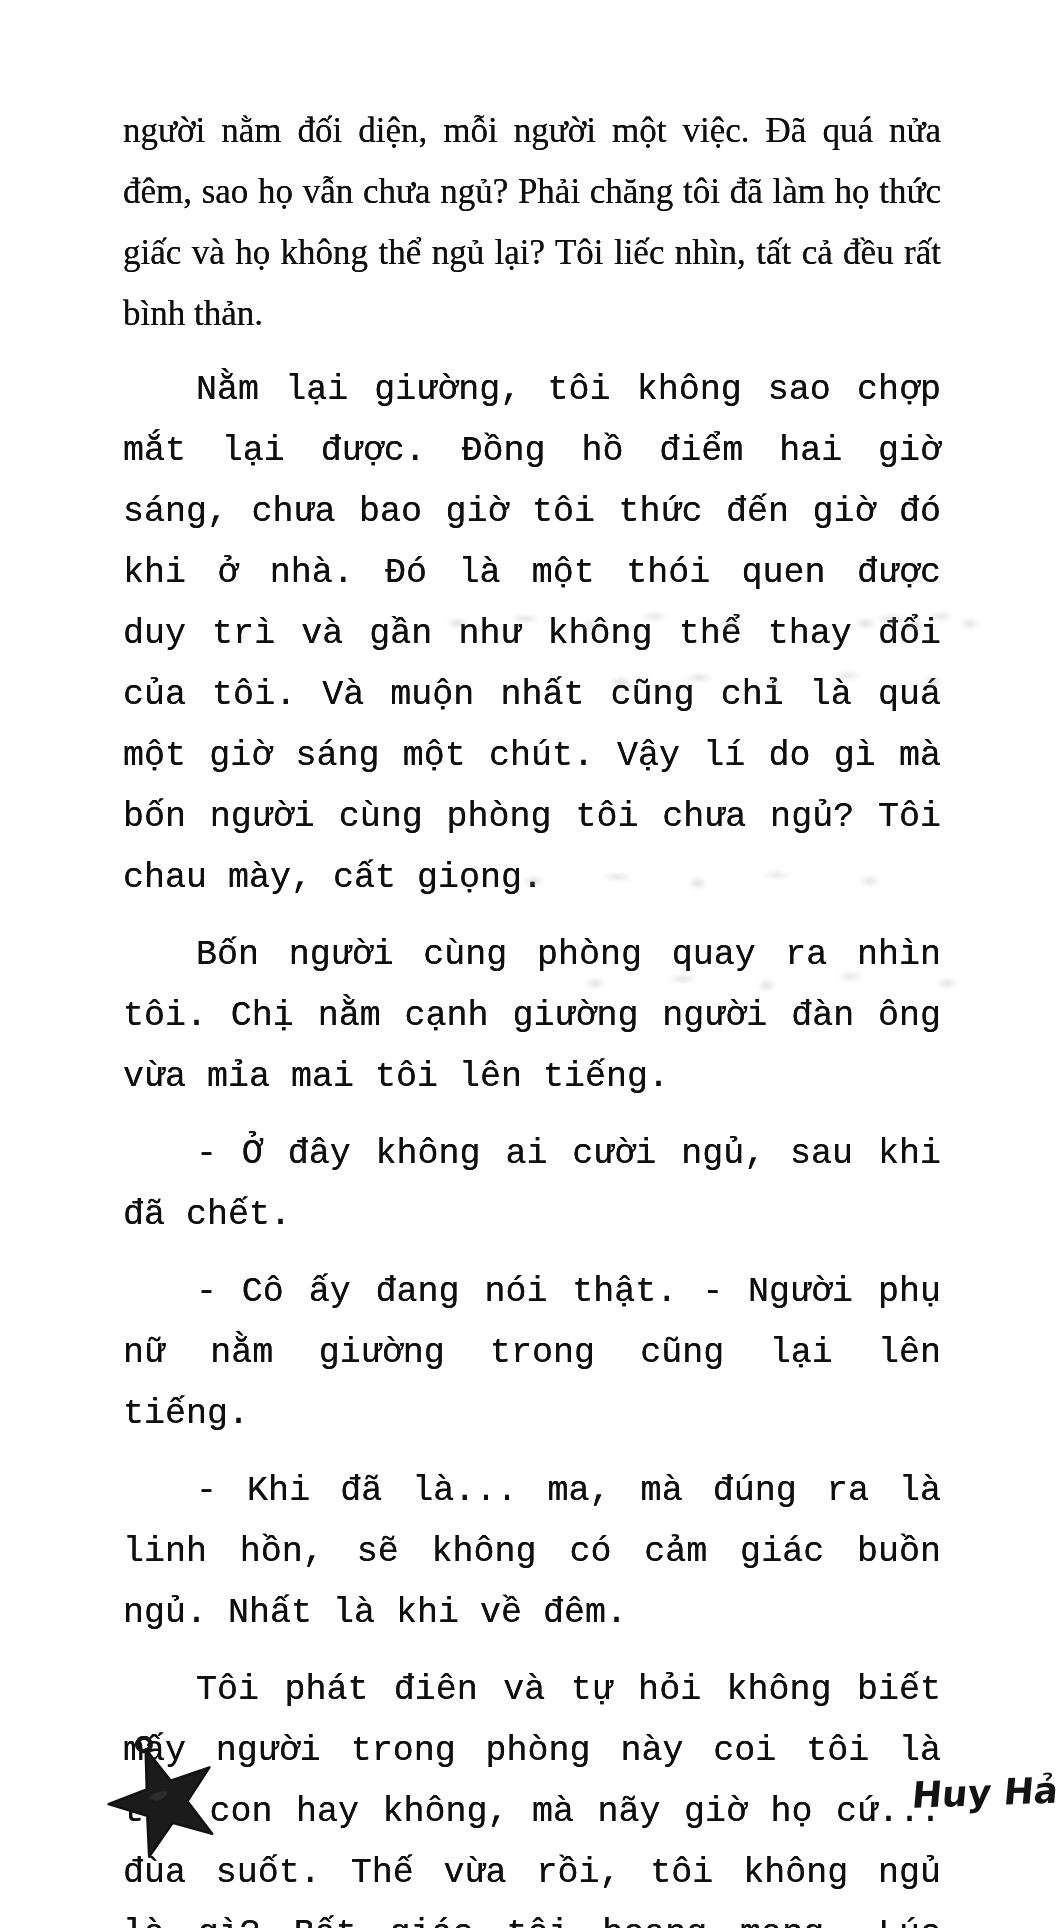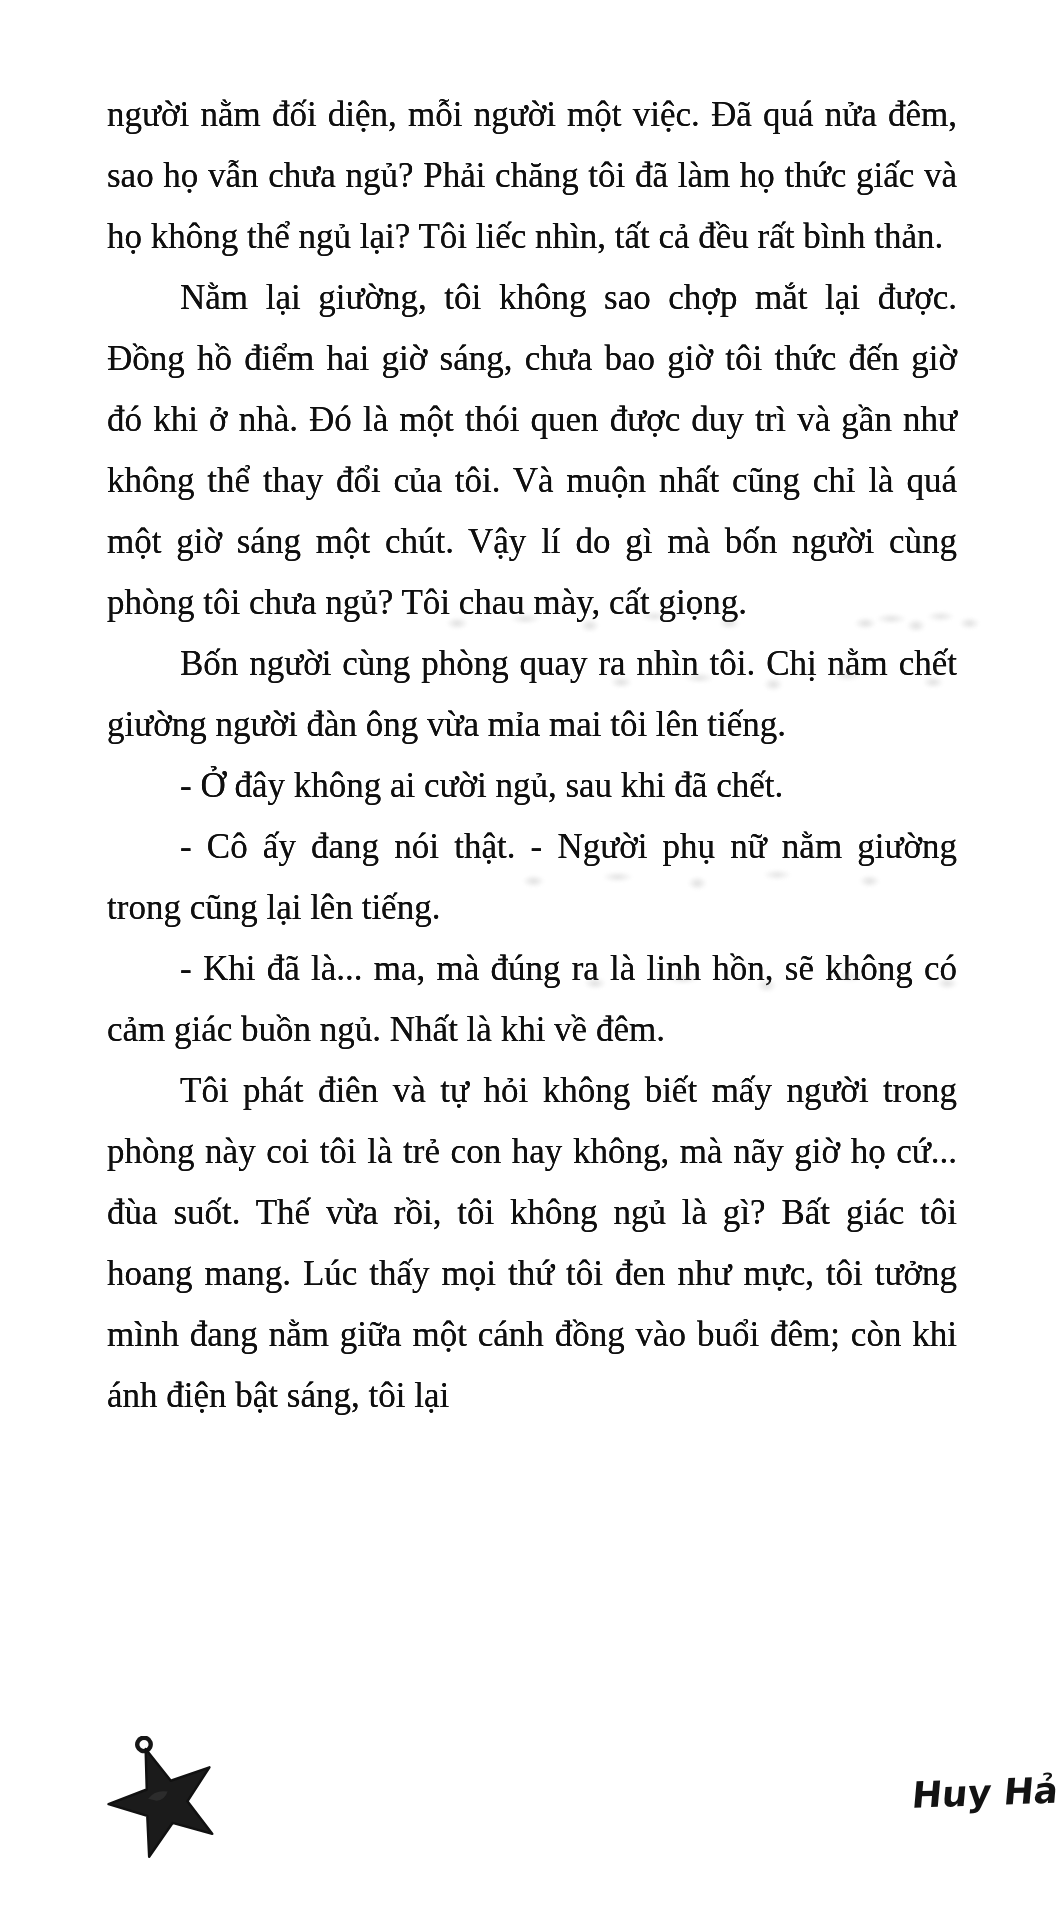--- a/index.html
+++ b/index.html
@@ -15,22 +15,22 @@
   .text-block {
     position: absolute;
     left: 107px;
     top: 84px;
     width: 850px;
     font-size: 35px;
     line-height: 61px;
     text-align: justify;
     text-shadow: 0 0 0.6px currentColor; 
   }
-  .text-block p { margin: 0; padding: 0; }
-  .text-block p.indent { text-indent: 73px; }
+  .text-block p { margin: 16px; padding: 0; }
+  .text-block p.indent { text-indent: 73px; font-family: Liberation Mono, monospace; }
 
   
   .smudge {
     position: absolute;
     opacity: 0.28;
     filter: blur(1.6px);
     background:
       radial-gradient(ellipse 16px 9px at 8% 55%, #8f8f8f 0%, transparent 70%),
       radial-gradient(ellipse 22px 8px at 28% 45%, #9a9a9a 0%, transparent 70%),
       radial-gradient(ellipse 14px 10px at 47% 60%, #8f8f8f 0%, transparent 70%),
@@ -60,21 +60,21 @@
   }
 </style>
 </head>
 <body>
 
 <div class="page">
 
   <div class="text-block">
       <p>người nằm đối diện, mỗi người một việc. Đã quá nửa đêm, sao họ vẫn chưa ngủ? Phải chăng tôi đã làm họ thức giấc và họ không thể ngủ lại? Tôi liếc nhìn, tất cả đều rất bình thản.</p>
       <p class="indent">Nằm lại giường, tôi không sao chợp mắt lại được. Đồng hồ điểm hai giờ sáng, chưa bao giờ tôi thức đến giờ đó khi ở nhà. Đó là một thói quen được duy trì và gần như không thể thay đổi của tôi. Và muộn nhất cũng chỉ là quá một giờ sáng một chút. Vậy lí do gì mà bốn người cùng phòng tôi chưa ngủ? Tôi chau mày, cất giọng.</p>
-      <p class="indent">Bốn người cùng phòng quay ra nhìn tôi. Chị nằm chết giường người đàn ông vừa mỉa mai tôi lên tiếng.</p>
+      <p class="indent">Bốn người cùng phòng quay ra nhìn tôi. Chị nằm cạnh giường người đàn ông vừa mỉa mai tôi lên tiếng.</p>
       <p class="indent">- Ở đây không ai cười ngủ, sau khi đã chết.</p>
       <p class="indent">- Cô ấy đang nói thật. - Người phụ nữ nằm giường trong cũng lại lên tiếng.</p>
       <p class="indent">- Khi đã là... ma, mà đúng ra là linh hồn, sẽ không có cảm giác buồn ngủ. Nhất là khi về đêm.</p>
       <p class="indent">Tôi phát điên và tự hỏi không biết mấy người trong phòng này coi tôi là trẻ con hay không, mà nãy giờ họ cứ... đùa suốt. Thế vừa rồi, tôi không ngủ là gì? Bất giác tôi hoang mang. Lúc thấy mọi thứ tôi đen như mực, tôi tưởng mình đang nằm giữa một cánh đồng vào buổi đêm; còn khi ánh điện bật sáng, tôi lại</p>
     </div>
 
   <div class="smudge" style="left:430px; top:598px; width:340px; height:46px;"></div>
   <div class="smudge" style="left:855px; top:598px; width:130px; height:46px;"></div>
   <div class="smudge" style="left:590px; top:658px; width:390px; height:44px;"></div>
   <div class="smudge" style="left:500px; top:858px; width:420px; height:42px;"></div>

